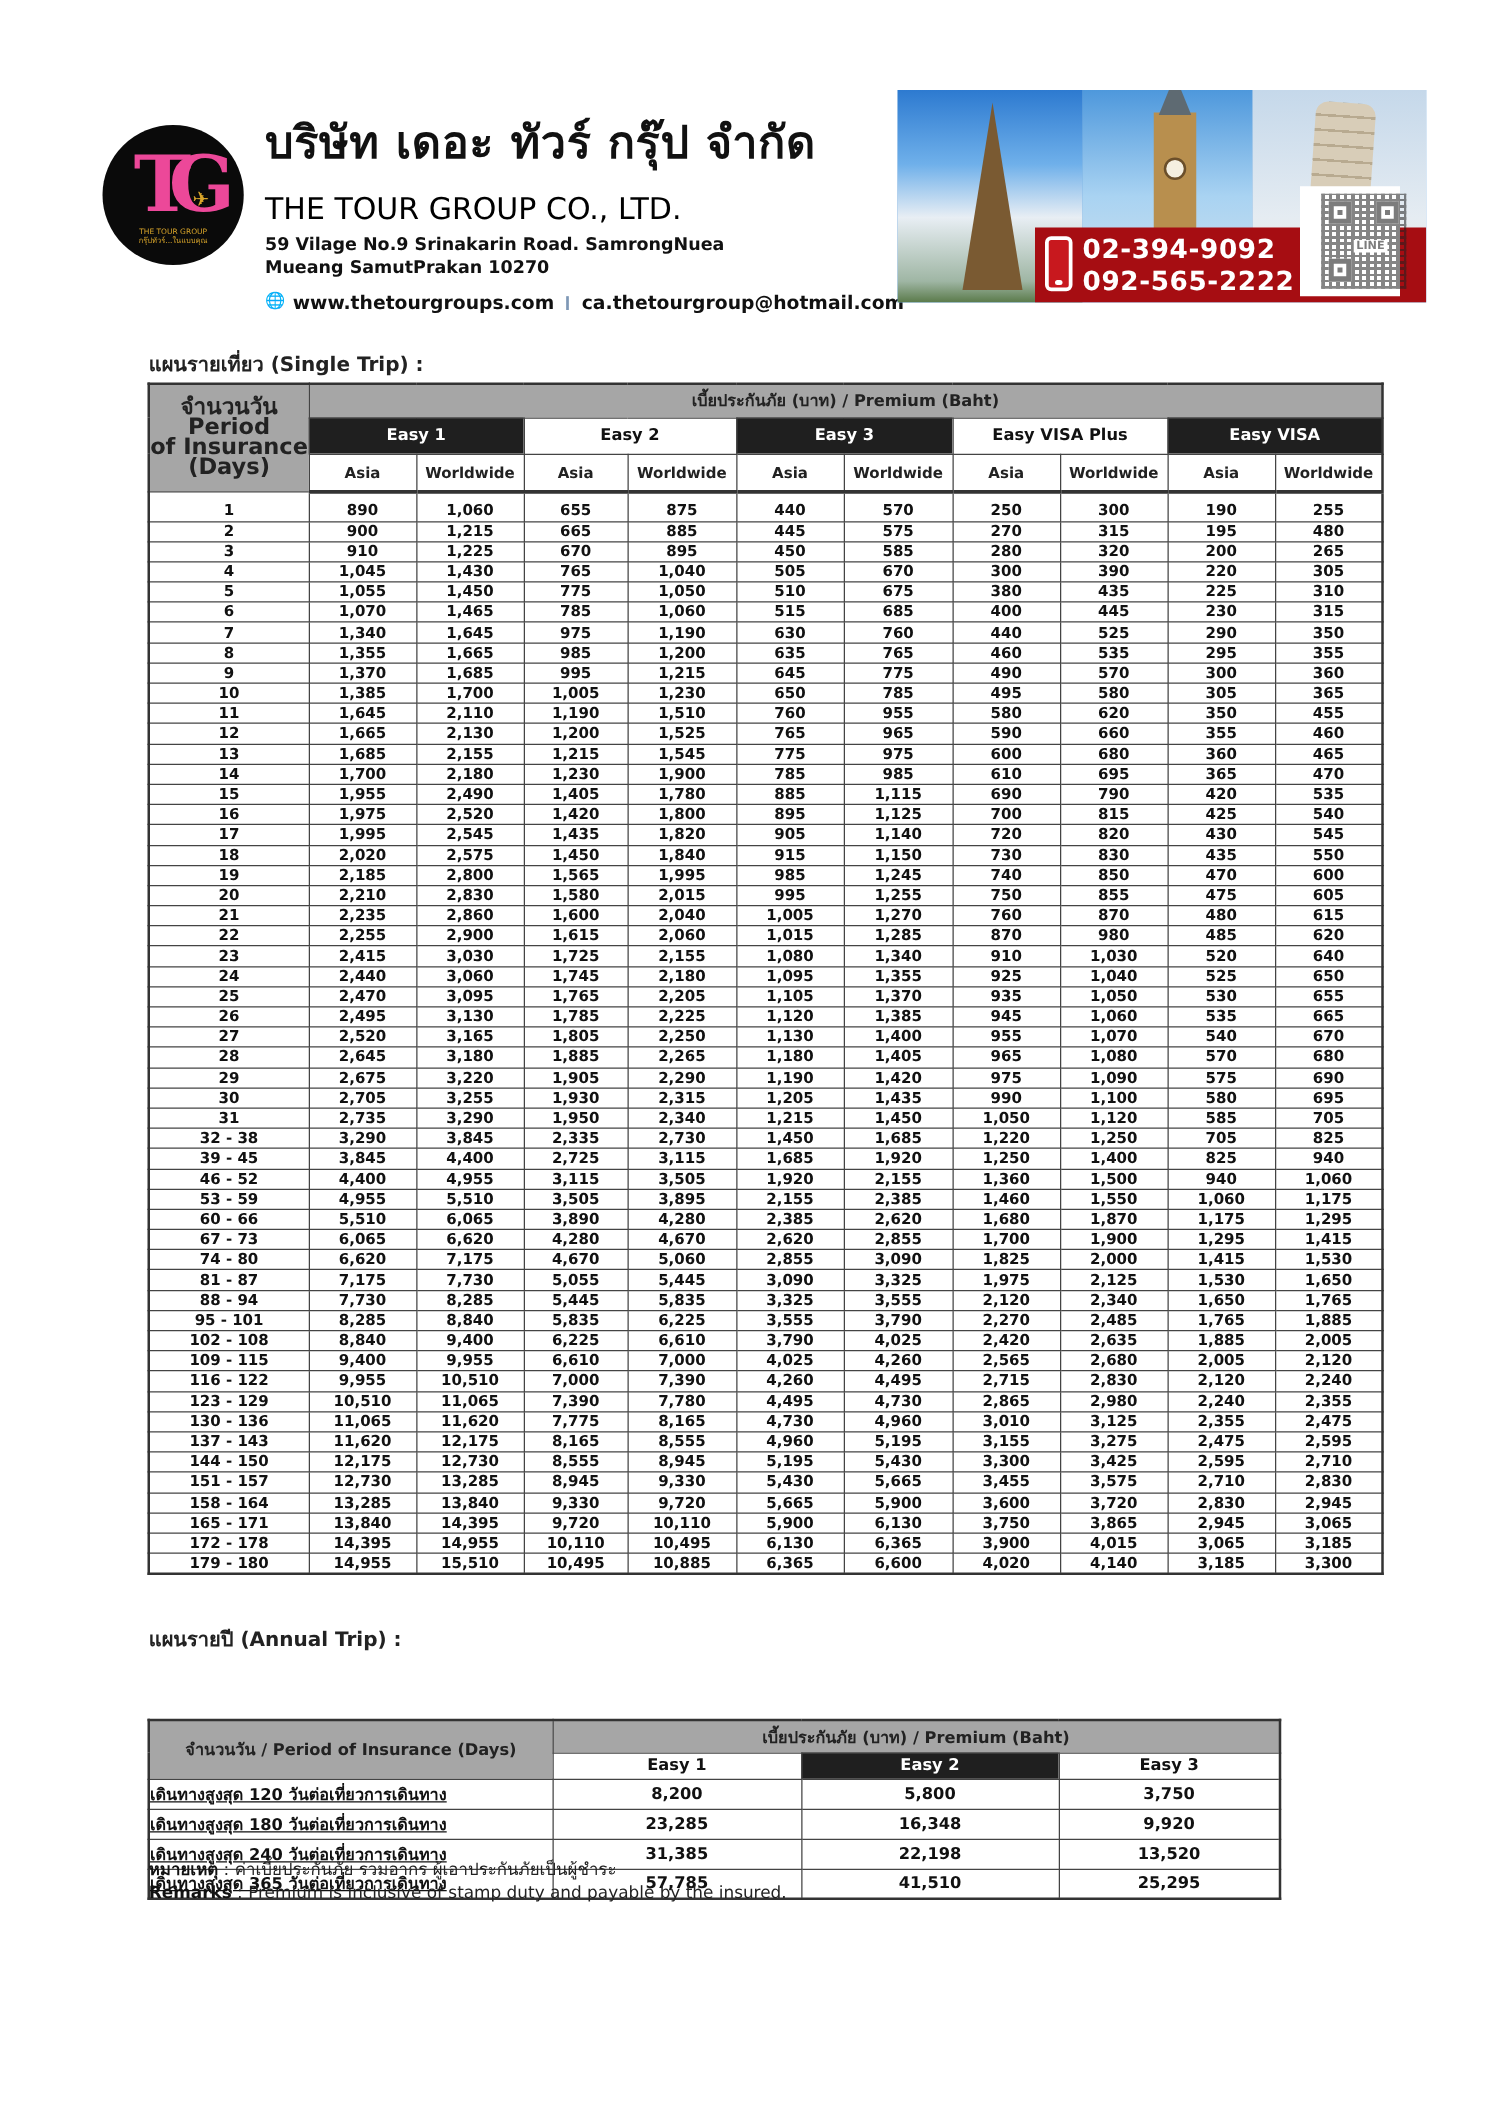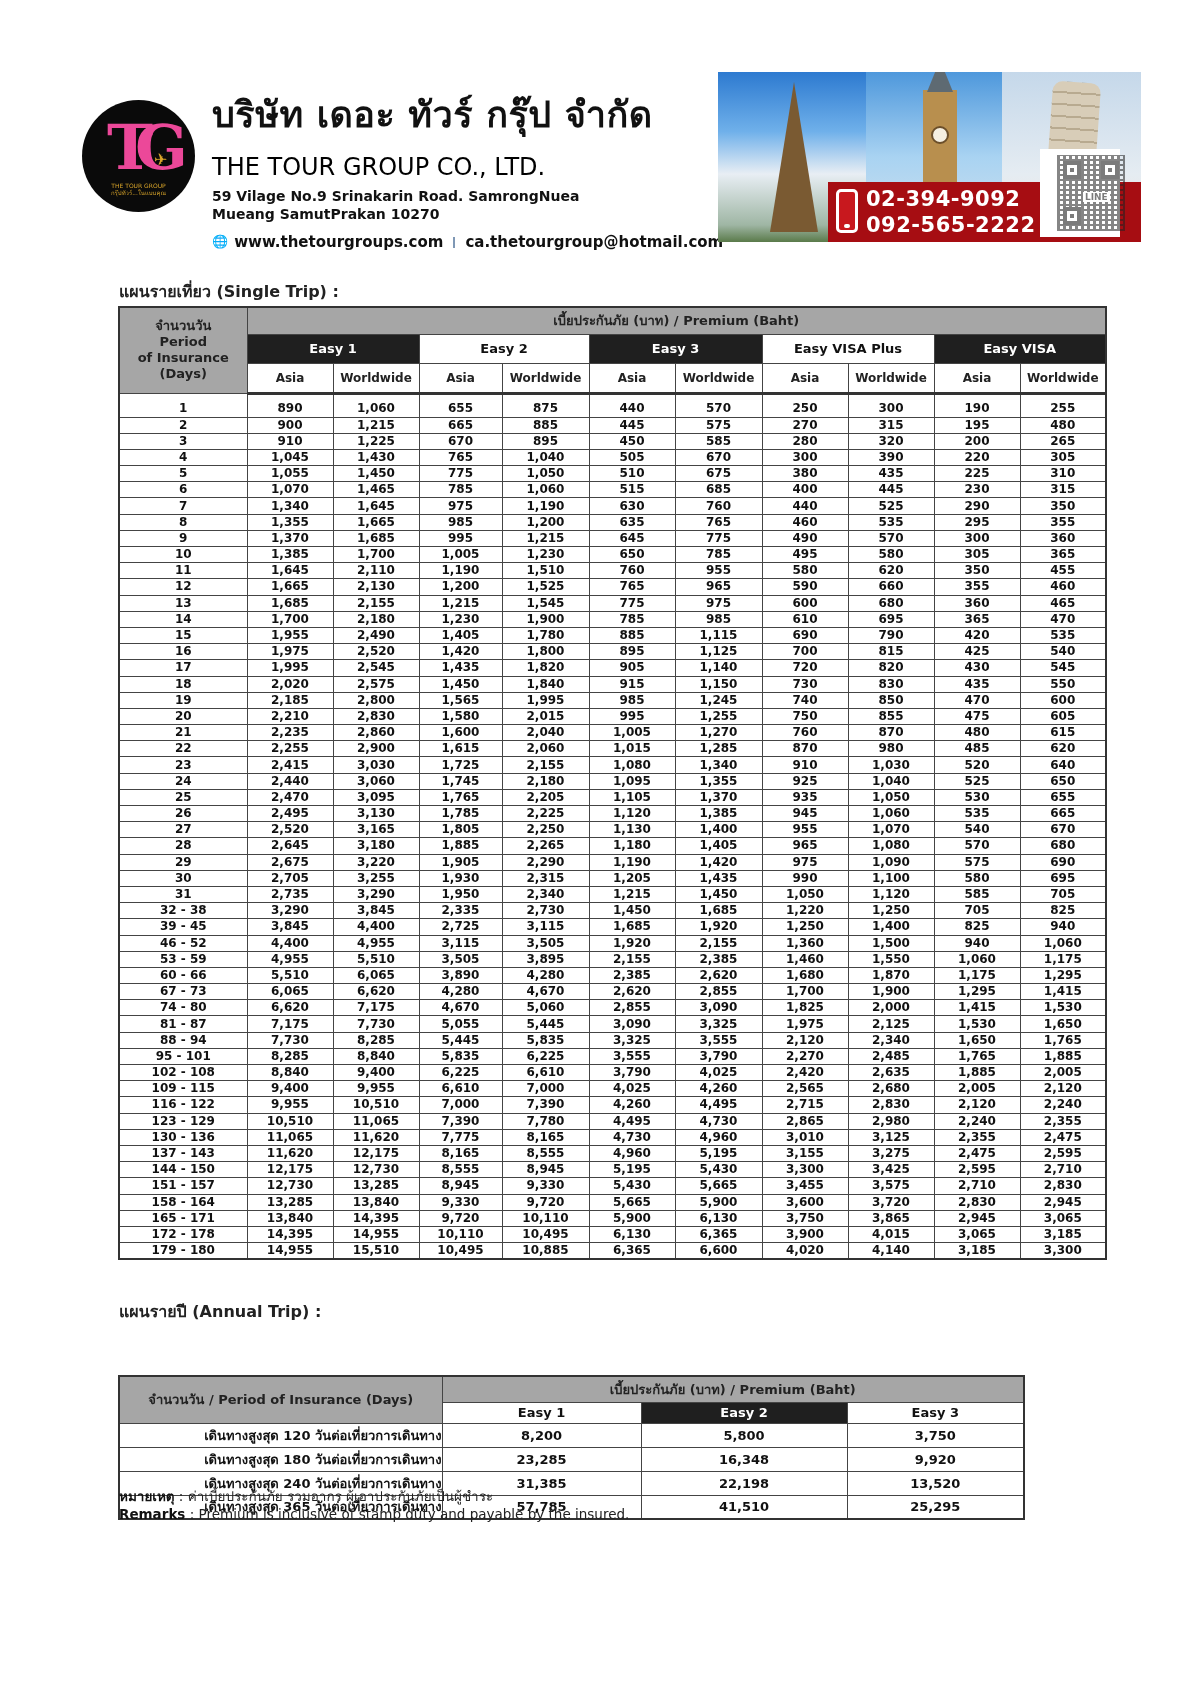--- a/index.html
+++ b/index.html
@@ -70,36 +70,36 @@
   
   .section-label { position: absolute; left: 119px; font-size: 16px; color: #222; font-weight: bold; }
   .single-label { top: 279px; }
   .annual-label { top: 1299px; }
 
   
   table { border-collapse: collapse; position: absolute; table-layout: fixed; }
   .single { left: 118px; top: 306px; width: 987px; border: 2px solid #333; }
   .single th, .single td { border: 1px solid #444; text-align: center; }
   .single .h-grey { background: #a6a6a6; color: #222; font-size: 13px; font-weight: bold; height: 27px; }
-  .single .h-period { background: #a6a6a6; color: #222; font-size: 13px; font-weight: bold; line-height: 16px; }
+  .single .h-period { background: #a6a6a6; color: #222; font-size: 18px; font-weight: bold; line-height: 16px; }
   .single .plan-dark { background: #1f1f1f; color: #ffffff; font-size: 13px; font-weight: bold; height: 29px; }
   .single .plan-light { background: #ffffff; color: #111; font-size: 13px; font-weight: bold; height: 29px; }
   .single .sub { background: #fff; font-size: 12px; height: 30px; font-weight: bold; color: #222; border-bottom: 3px solid #333; }
   .single tbody td { font-size: 12px; height: 16.2px; line-height: 15px; font-weight: bold; color: #111; padding: 0; }
   .single tbody tr:first-child td { height: 24px; padding-top: 6px; }
   .single tbody td.period { font-weight: bold; }
 
   
   .annual { left: 118px; top: 1327px; width: 905px; border: 2px solid #333; margin-top: 48px; }
   .annual th, .annual td { border: 1px solid #444; text-align: center; }
   .annual .h-grey { background: #a6a6a6; color: #222; font-size: 13px; font-weight: bold; height: 26px; }
   .annual .plan-dark { background: #1f1f1f; color: #fff; font-size: 13px; font-weight: bold; height: 21px; }
   .annual .plan-light { background: #fff; color: #111; font-size: 13px; font-weight: bold; height: 21px; }
   .annual tbody td { font-size: 13px; height: 24px; font-weight: bold; color: #111; }
-  .annual tbody td.plan-desc { text-align: right; font-size: 13px; }
+  .annual tbody td.plan-desc { text-align: left; font-size: 13px; text-decoration: underline; }
 
   
   .remarks { position: absolute; left: 119px; top: 1487px; font-size: 13.5px; line-height: 18px; color: #222; }
   .remarks b { font-weight: bold; color: #111; }
 </style>
 </head>
 <body>
 
 <div class="logo">
   <div class="mono">TG</div>

